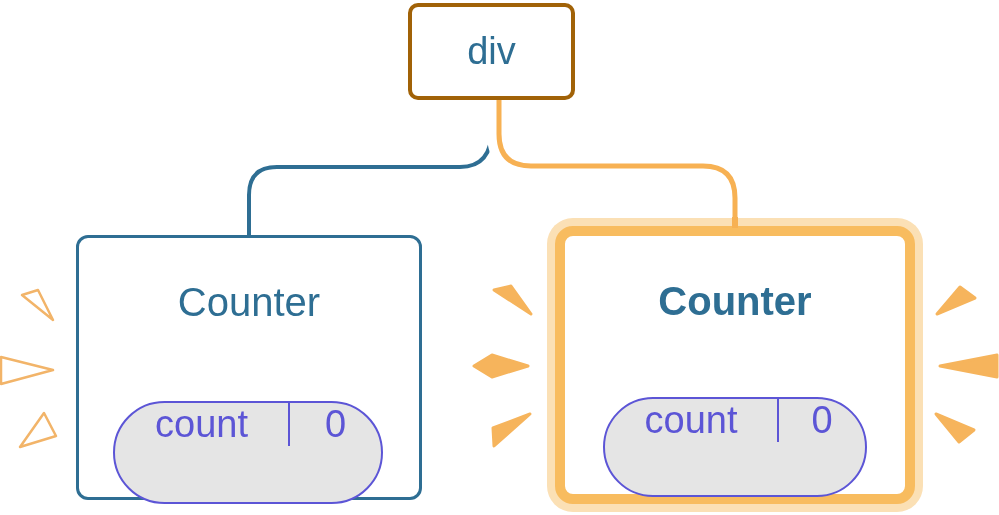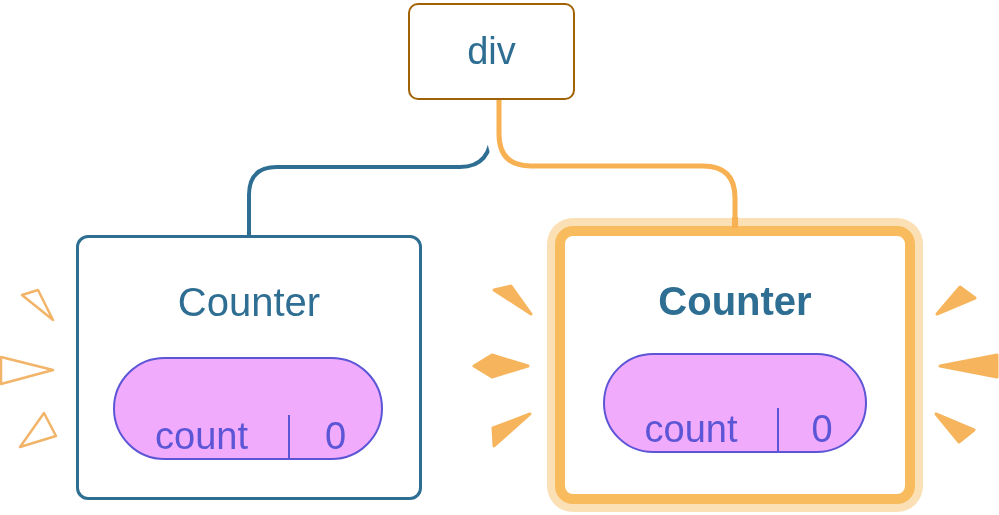--- a/index.html
+++ b/index.html
@@ -8,21 +8,21 @@
     width:999px;height:515px;
     background:#ffffff;
     font-family:"Liberation Sans", sans-serif;
     overflow:hidden;
   }
   .layer{position:absolute;left:0;top:0;width:999px;height:515px;z-index:1;}
 
   
   .root-node{
     position:absolute;left:408px;top:3px;width:167px;height:97px;
-    box-sizing:border-box;border:2px solid #a16207;border-radius:10px;
+    box-sizing:border-box;border:4px solid #a16207;border-radius:10px;
     background:#ffffff;display:flex;align-items:center;justify-content:center;
     z-index:2;
   }
   .root-node span{font-size:38px;color:#2E6E93;font-weight:400;}
 
   
   .card-left{
     position:absolute;left:76px;top:235px;width:346px;height:265px;
     box-sizing:border-box;border:3px solid #2E6E93;border-radius:12px;
     background:#ffffff;z-index:2;
@@ -49,21 +49,21 @@
     margin-top:45px;text-align:center;
     font-size:40px;font-weight:700;color:#2E6E93;line-height:1;
   }
   .card-right .pill{
     position:absolute;left:38px;top:117px;width:264px;height:100px;
   }
 
   
   .pill{
     box-sizing:border-box;border:2px solid #5C55D6;border-radius:60px;
-    display:flex;align-items:flex-end;background:#f0abfc;overflow:hidden;
+    display:flex;align-items:flex-start;background:#e5e5e5;overflow:hidden;margin-top:44px;
   }
   .pill-key{
     flex:0 0 173px;display:flex;align-items:center;justify-content:center;
     font-size:38px;color:#5C55D6;
   }
   .card-right .pill-key{flex-basis:172px;}
   .pill-value{
     flex:1;border-left:2px solid #5C55D6;
     display:flex;align-items:center;justify-content:center;
     font-size:38px;color:#5C55D6;

